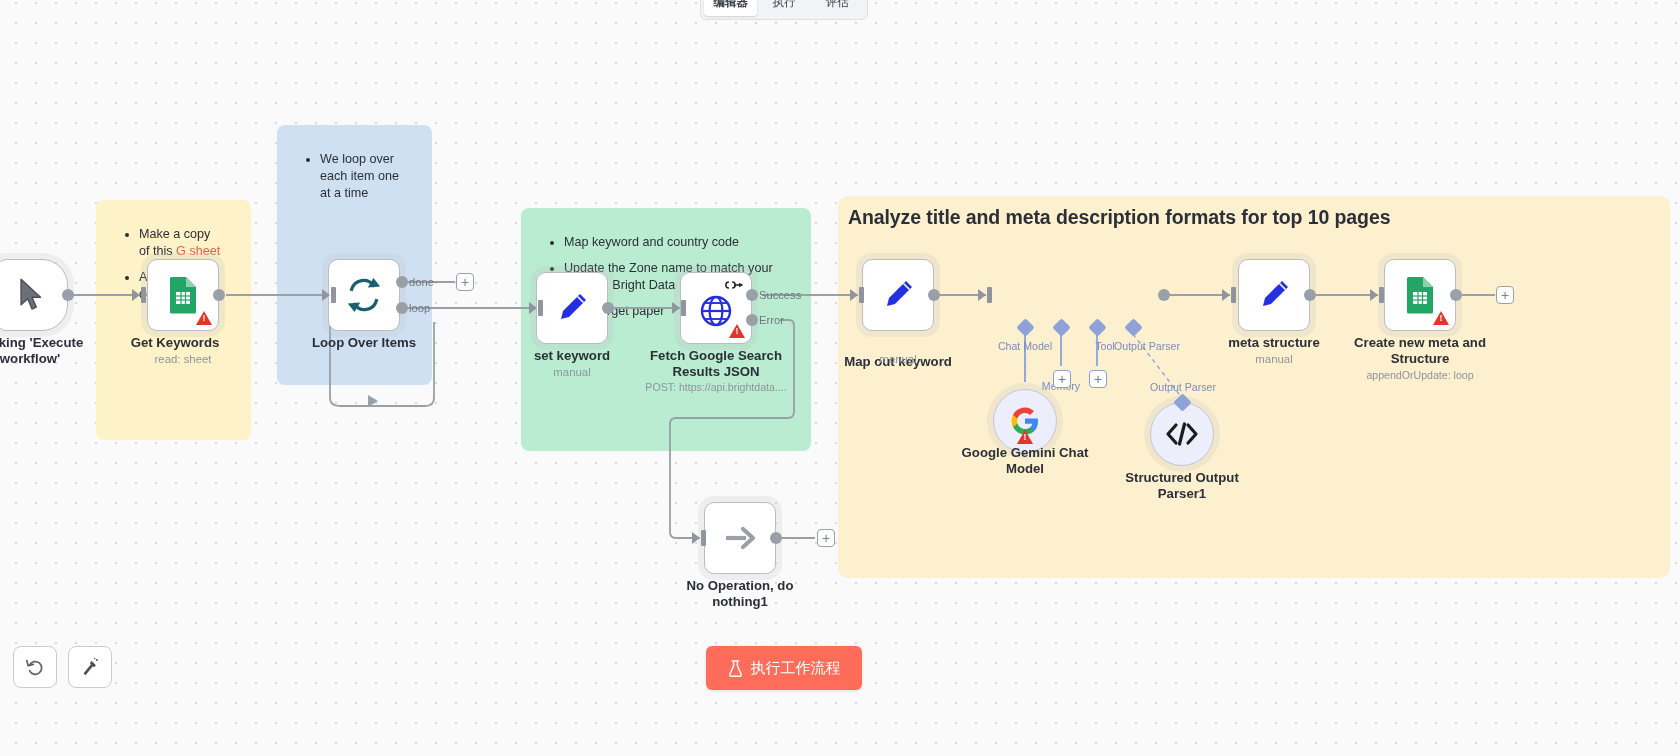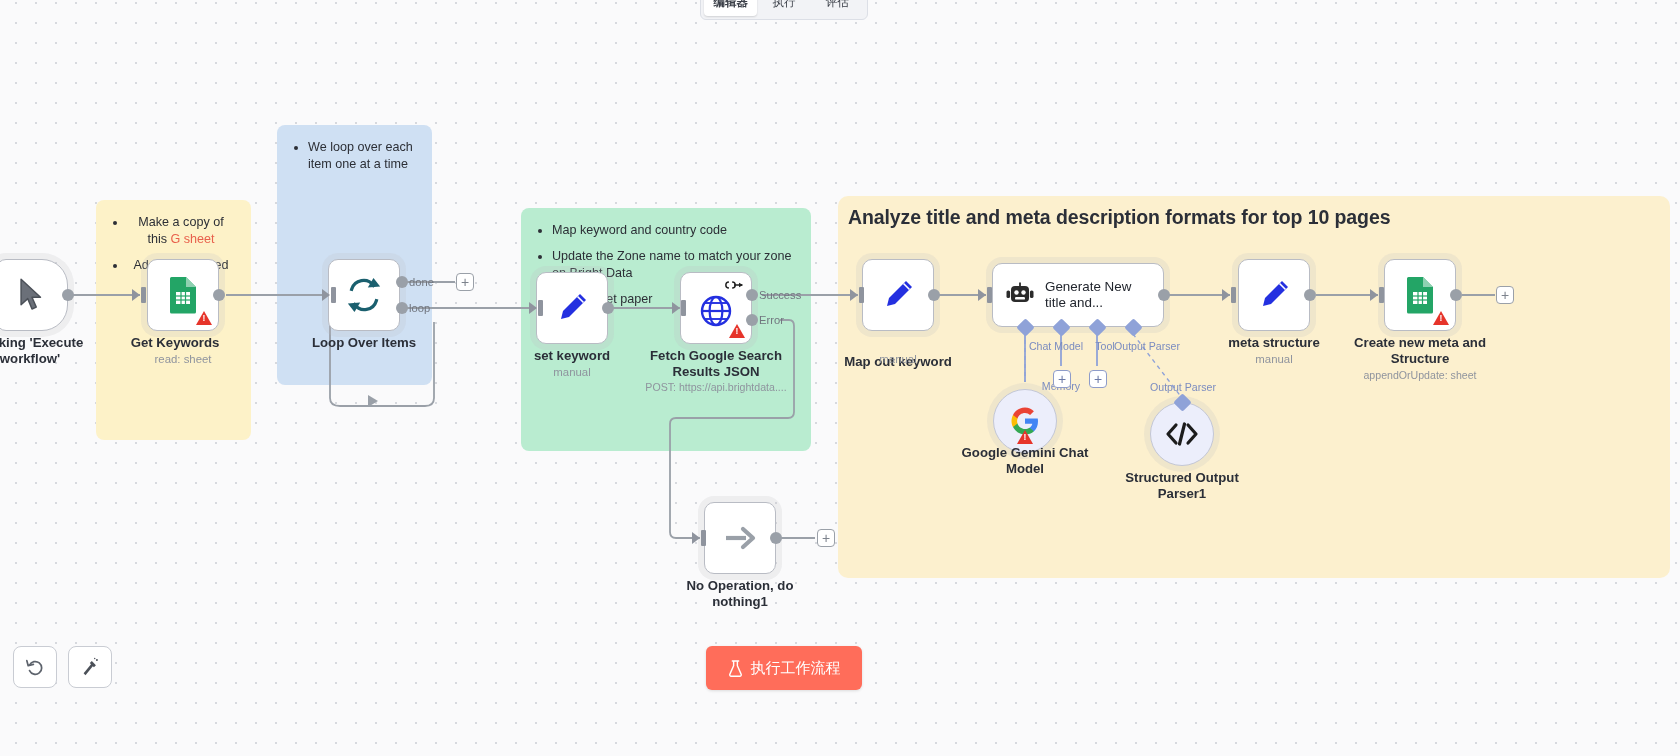--- a/index.html
+++ b/index.html
@@ -39,23 +39,23 @@
 
   
   .sticky {
     position: absolute;
     border-radius: 8px;
     padding: 14px 16px;
     font-size: 12.6px;
     line-height: 1.36;
     color: #2c2f36;
   }
-  .sticky ul { margin: 0; padding-left: 15px; }
+  .sticky ul { margin: 12px; padding-left: 15px; }
   .sticky li { margin-bottom: 9px; }
-  .sticky-yellow { background: #fdf2c8; text-align: center; }
+  .sticky-yellow { background: #fdf2c8; }
   .sticky-blue   { background: #cfe0f3; }
   .sticky-green  { background: #b9ecd0; }
   .sticky .hl { color: #e8604c; }
 
   .group-yellow {
     position: absolute;
     background: #fcf0ce;
     border-radius: 10px;
   }
   .group-title {
@@ -374,41 +374,28 @@
       <path d="M25 3 l6 6 -17 17 -8 2 2 -8 z" fill="#2430e0"></path>
       <path d="M22.5 5.5 l6 6" stroke="#fff" stroke-width="1.6"></path>
     </svg>
   </div>
   <div class="node-label" style="left:818px; top:335px; width:160px;margin-top:19px;">Map out keyword</div>
   <div class="node-sub" style="left:818px; top:353px; width:160px;">manual</div>
   <div class="dot" style="left:928px; top:289px;"></div>
 
   <div class="inbar" style="left:987px; top:287px;"></div>
   <div class="inarrow" style="left:978px; top:289px;"></div>
-  <div class="node wide" style="left:992px; top:263px;">
-    <svg width="30" height="26" viewBox="0 0 30 26">
-      <rect x="6" y="4" width="18" height="16" rx="4" fill="#2b2b2b"></rect>
-      <rect x="1.5" y="8.5" width="3.6" height="7.5" rx="1.6" fill="#2b2b2b"></rect>
-      <rect x="24.9" y="8.5" width="3.6" height="7.5" rx="1.6" fill="#2b2b2b"></rect>
-      <circle cx="11.5" cy="10.5" r="2.2" fill="#fff"></circle>
-      <circle cx="18.5" cy="10.5" r="2.2" fill="#fff"></circle>
-      <rect x="10" y="15" width="10" height="2.6" rx="1.2" fill="#fff"></rect>
-      <line x1="15" y1="0.5" x2="15" y2="4" stroke="#2b2b2b" stroke-width="1.8"></line>
-    </svg>
-    <div class="node-text" style="white-space:pre-line;">Generate New
-title and...</div>
-  </div>
   <div class="dot" style="left:1158px; top:289px;"></div>
 
   <div class="diamond" style="left:1019px; top:321px;"></div>
   <div class="diamond" style="left:1055px; top:321px;"></div>
   <div class="diamond" style="left:1091px; top:321px;"></div>
   <div class="diamond" style="left:1127px; top:321px;"></div>
 
-  <div class="ai-label" style="left:1016px; top:340px; width:80px;">
+  <div class="ai-label" style="left:985px; top:340px; width:80px;">
     <span>Chat Model</span>
   </div>
   <div class="ai-label" style="left:1031px; top:340px; width:60px;margin-top:40px;">Memory</div>
   <div class="ai-label" style="left:1085px; top:340px; width:40px;">Tool</div>
   <div class="ai-label" style="left:1104px; top:340px; width:86px;">Output Parser</div>
   <div class="ai-label" style="left:1140px; top:381px; width:86px;">Output Parser</div>
 
   <div class="plusbox blue" style="left:1053px; top:370px;">+</div>
   <div class="plusbox blue" style="left:1089px; top:370px;">+</div>
 
@@ -458,21 +445,21 @@
         <line x1="10" y1="20" x2="24" y2="20"></line>
         <line x1="10" y1="24" x2="24" y2="24"></line>
         <line x1="15" y1="16" x2="15" y2="28"></line>
         <line x1="19.5" y1="16" x2="19.5" y2="28"></line>
       </g>
     </svg>
     <div class="err"></div>
   </div>
   <div class="node-label" style="left:1340px; top:335px; width:160px;">Create new meta and
 Structure</div>
-  <div class="node-sub" style="left:1330px; top:369px; width:180px; font-size:10.6px;">appendOrUpdate: sheet</div>
+  <div class="node-sub" style="left:1330px; top:369px; width:180px; font-size:10.6px;">appendOrUpdate: loop</div>
   <div class="dot" style="left:1450px; top:289px;"></div>
   <div class="plusbox" style="left:1496px; top:286px;">+</div>
 
   <div class="botbtn" style="left:13px; top:646px;">
     <svg width="20" height="20" viewBox="0 0 22 22">
       <path d="M5 9 A7 7 0 1 1 5 15" fill="none" stroke="#5d636c" stroke-width="1.9" stroke-linecap="round"></path>
       <polyline points="2,4 3.5,9.6 9.2,8.2" fill="none" stroke="#5d636c" stroke-width="1.9" stroke-linecap="round" stroke-linejoin="round"></polyline>
     </svg>
   </div>
   <div class="botbtn" style="left:68px; top:646px;">

